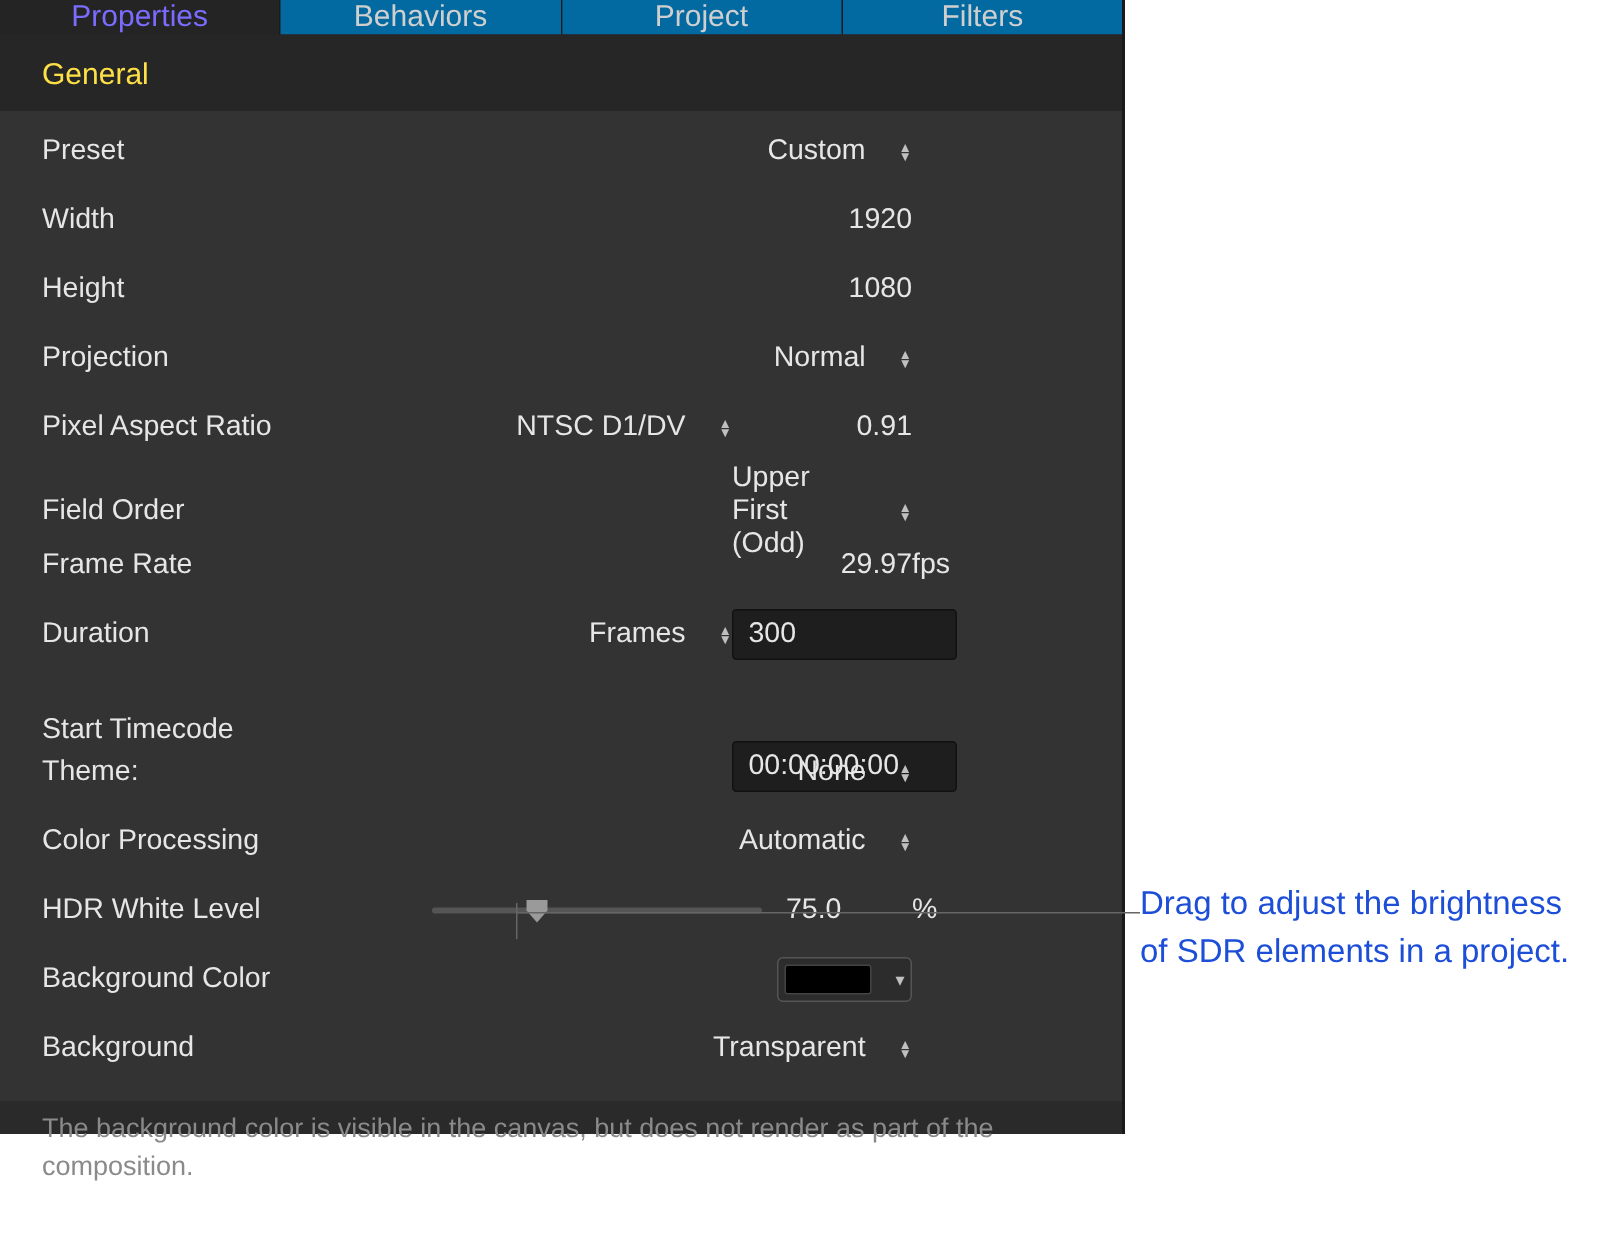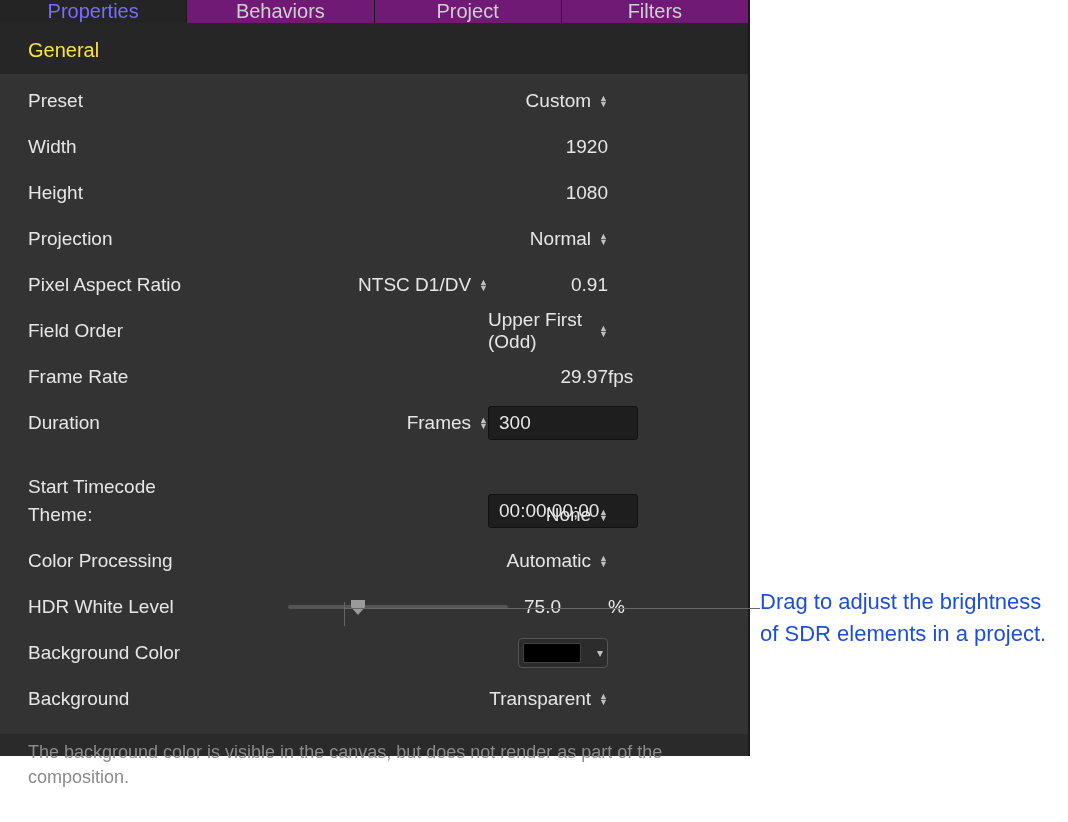--- a/index.html
+++ b/index.html
@@ -32,21 +32,21 @@
     background: #1d1d1d;
   }
   .tab {
     flex: 1;
     display: flex;
     align-items: center;
     justify-content: center;
     font-size: 20px;
     color: #cfcfcf;
     cursor: pointer;
-    background: #701a75;
+    background: #0369a1;
     border-right: 1px solid #1a1a1a;
   }
   .tab:last-child { border-right: none; }
   .tab.active {
     color: #7a6cff;
     background: #242424;
   }
 
   
   .section-header {
@@ -189,21 +189,21 @@
   .callout-tick {
     position: absolute;
     left: 344px;
     top: 602px;
     width: 1px;
     height: 24px;
     background: #666;
     z-index: 5;
   }
 
-  .sel-group { display:flex; align-items:center; gap:4px; justify-content:flex-end; }
+  .sel-group { display:flex; align-items:center; gap:18px; justify-content:flex-end; }
 </style>
 </head>
 <body>
 
 <div class="panel">
 
   <div class="tabs">
     <div class="tab active">Properties</div>
     <div class="tab">Behaviors</div>
     <div class="tab">Project</div>

